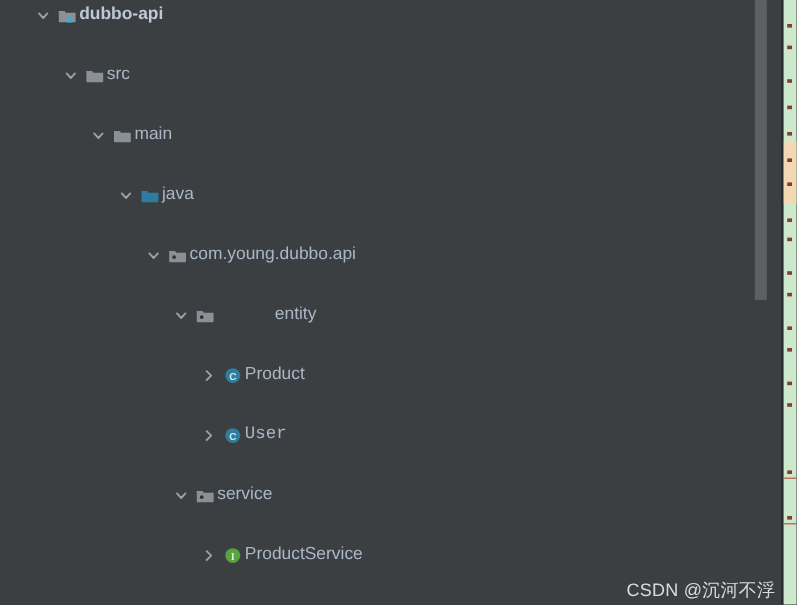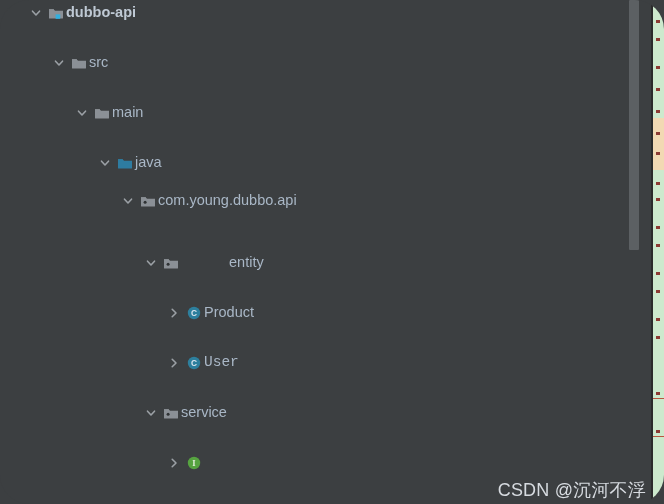--- a/index.html
+++ b/index.html
@@ -7,21 +7,20 @@
     padding: 0;
     background: #3c3f41;
   }
   #app {
     position: relative;
     width: 664px;
     height: 504px;
     background: #3c3f41;
     font-family: "Liberation Sans", sans-serif;
     overflow: hidden;
-    border-radius: 29px;
     -webkit-font-smoothing: antialiased;
   }
 
   
   #tree {
     position: absolute;
     left: 0; top: 0;
     width: 640px;
     height: 504px;
     overflow: hidden;
@@ -122,21 +121,21 @@
     width: 11px;
     height: 1px;
     background: #b9563f;
   }
 
   
   #watermark {
     position: absolute;
     right: 18px;
     bottom: 2px;
-    font-size: 18px;
+    font-size: 15px;
     color: #d7dbe0;
     font-family: "Liberation Sans", sans-serif;
     white-space: nowrap;
     letter-spacing: 0.2px;
   }
 </style>
 </head>
 <body>
 
 <div id="app">
@@ -192,21 +191,21 @@
           </svg>
         </span>
         <span class="ico" style="left: 116px;">
           <svg width="16" height="16" viewBox="0 0 16 16">
             <path d="M1 4.2h4.6l1.2 1.5H15v7.2a.6.6 0 0 1-.6.6H1.6a.6.6 0 0 1-.6-.6V4.2z" fill="#2e7ca1"></path>
             <path d="M1 4.2h4.6l1.2 1.5H1V4.2z" fill="#2e7ca1"></path>
           </svg>
         </span>
         <span class="label" style="left: 135px;">java</span>
       </div>
-      <div class="row" style="top: 88px; padding-left: 40px;">
+      <div class="row" style="top: 100px; padding-left: 40px;">
         <span class="chev" style="left: 121px;">
           <svg width="12" height="12" viewBox="0 0 12 12">
             <polyline class="st" points="2.5,4.2 6,8 9.5,4.2"></polyline>
           </svg>
         </span>
         <span class="ico" style="left: 139px;">
           <svg width="16" height="16" viewBox="0 0 16 16">
             <path d="M1 4.2h4.6l1.2 1.5H15v7.2a.6.6 0 0 1-.6.6H1.6a.6.6 0 0 1-.6-.6V4.2z" fill="#8b9096"></path>
             <path d="M1 4.2h4.6l1.2 1.5H1V4.2z" fill="#8b9096"></path>
             <circle cx="5.1" cy="9.3" r="1.5" fill="#2f3234"></circle>
@@ -277,20 +276,21 @@
           <svg width="12" height="12" viewBox="0 0 12 12">
             <polyline class="st" points="4.2,2.3 8,6 4.2,9.7"></polyline>
           </svg>
         </span>
         <span class="ico" style="left: 185px;">
           <svg width="16" height="16" viewBox="0 0 16 16">
             <circle cx="8" cy="8" r="6.2" fill="#56a340"></circle>
             <text x="8" y="11.3" font-family="Liberation Serif, serif" font-size="8.6" font-weight="bold" fill="#e4efdd" text-anchor="middle">I</text>
           </svg>
         </span>
+        <span class="label" style="left: 204px;">ProductService</span>
       </div>
       <div class="row" style="top: 250px;">
         <span class="chev" style="left: 167px;"></span>
         <span class="ico" style="left: 185px;"></span>
         <span class="label" style="left: 204px;">UserService</span>
       </div>
     </div>
 
   <div id="sb-track">
     <div id="sb-thumb" style="top: 0px; height: 250px; background: rgb(92, 96, 99);"></div>

